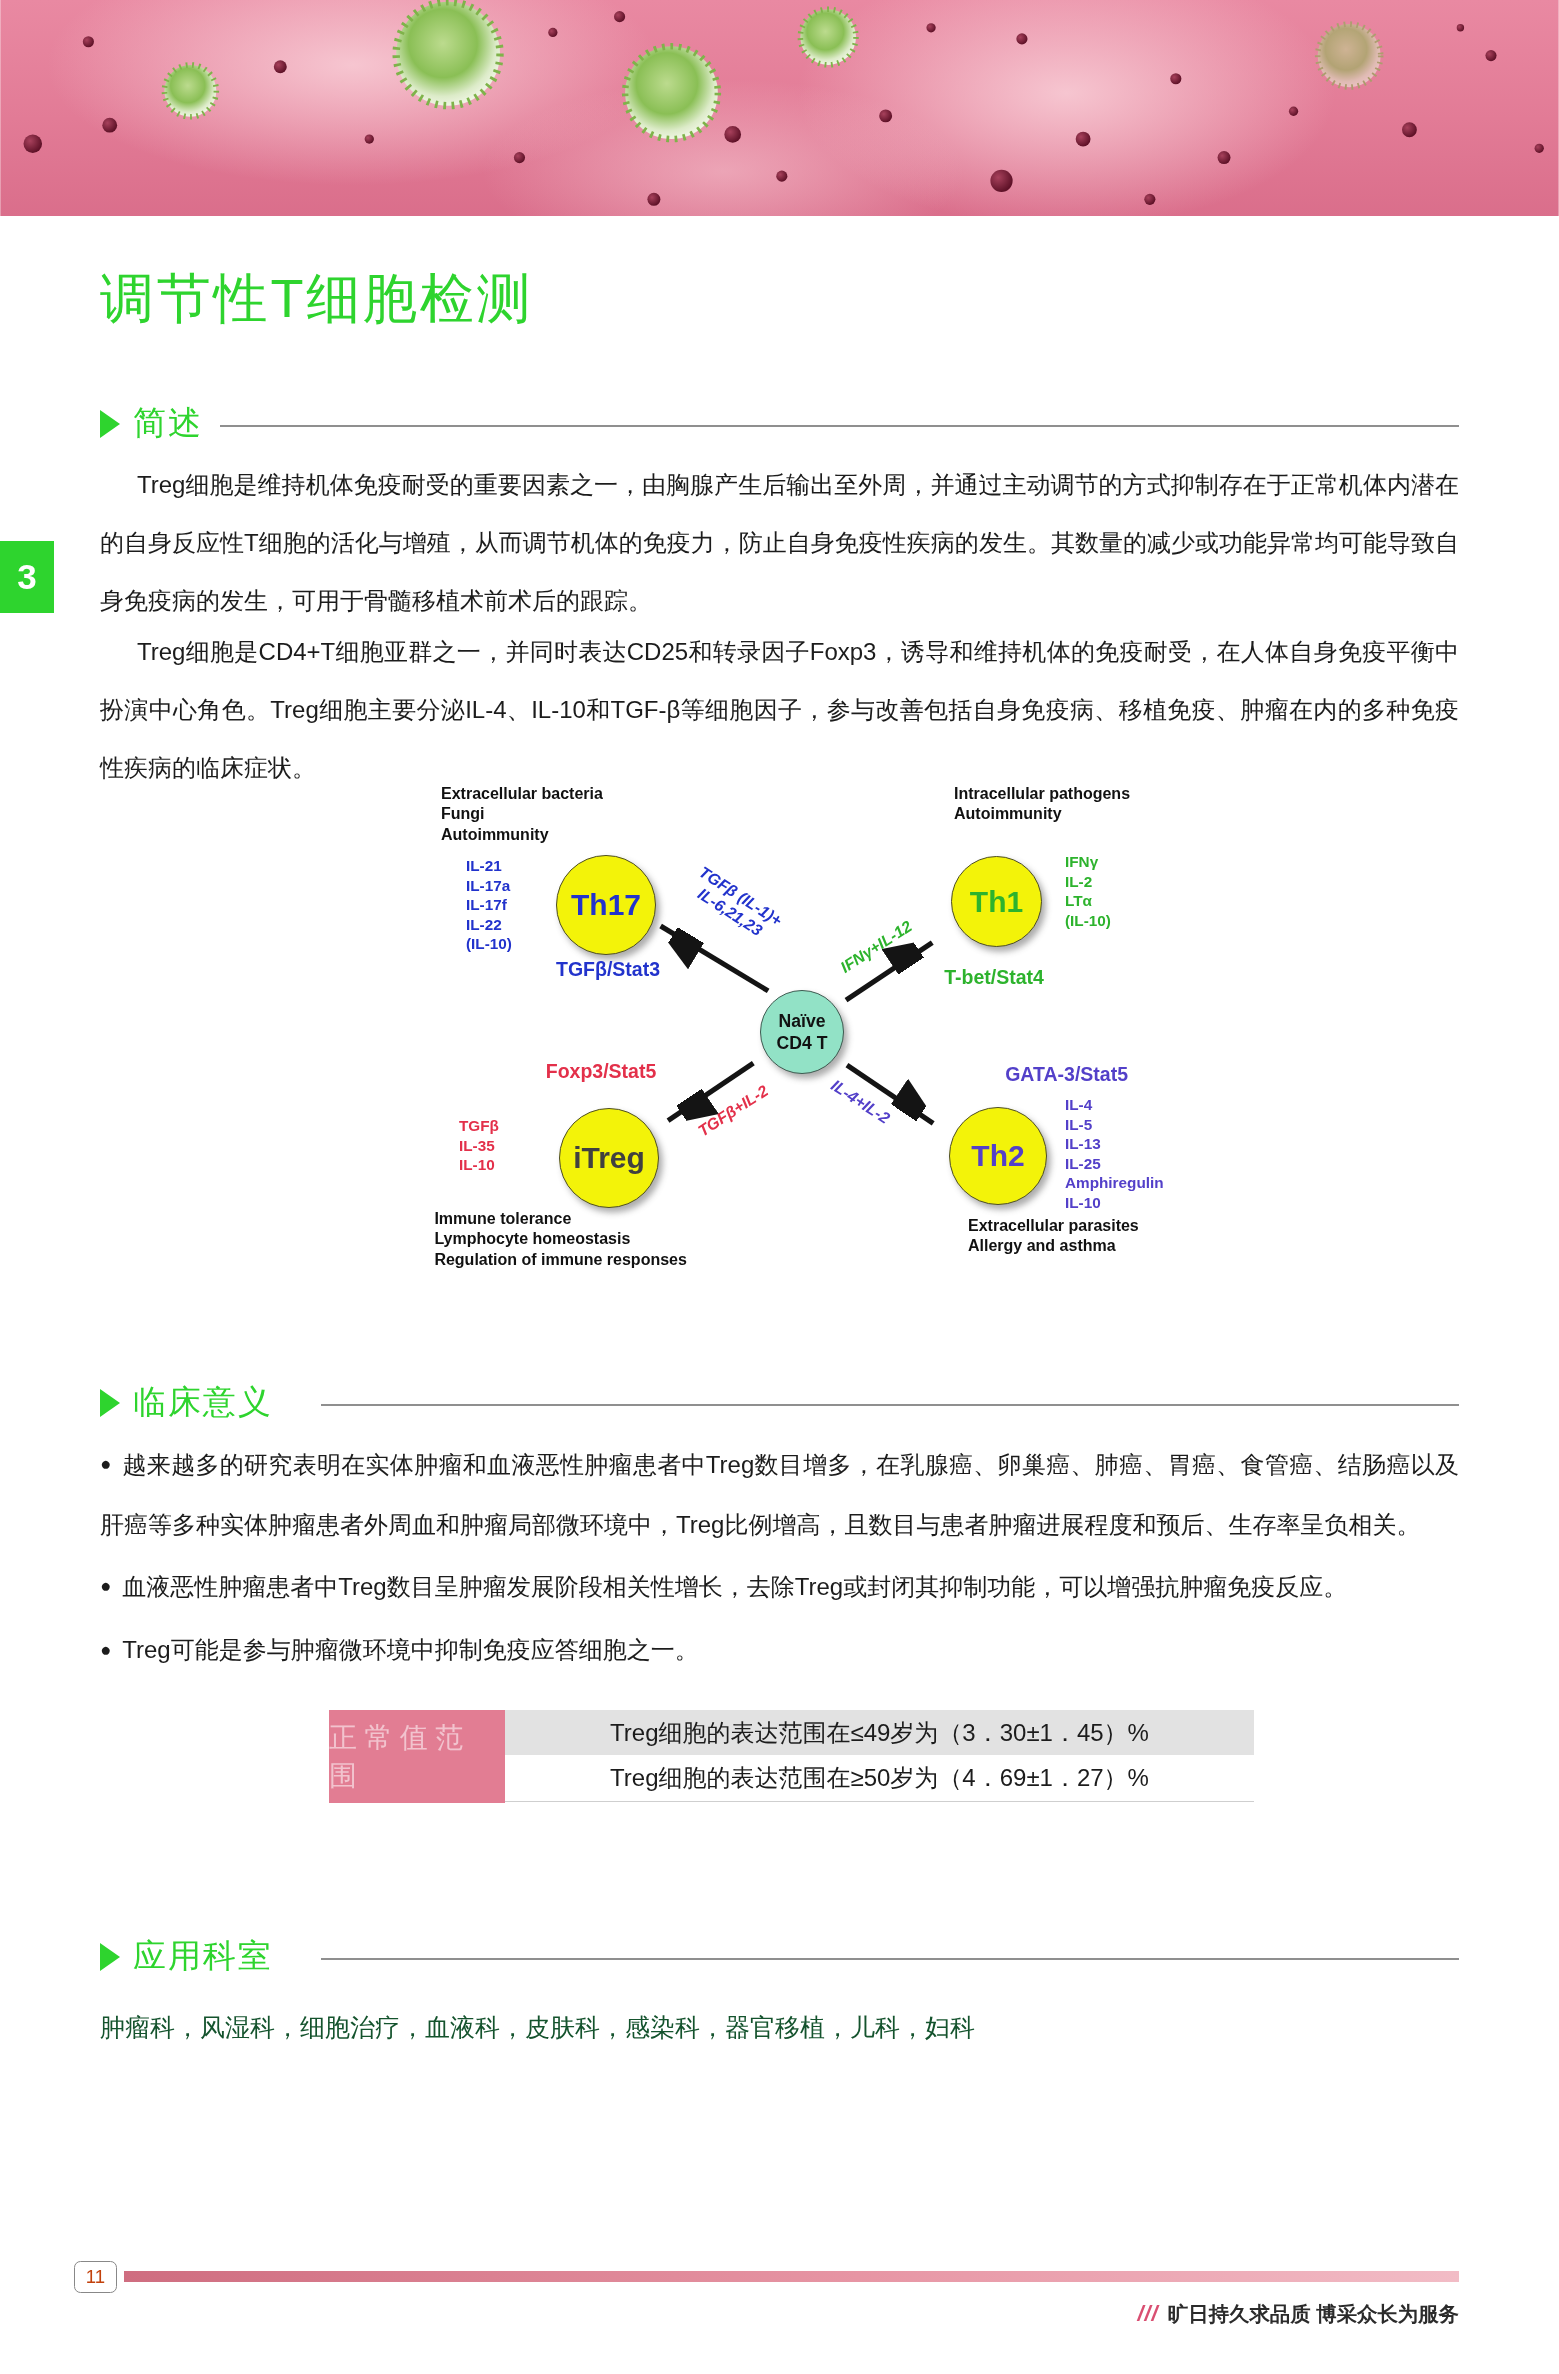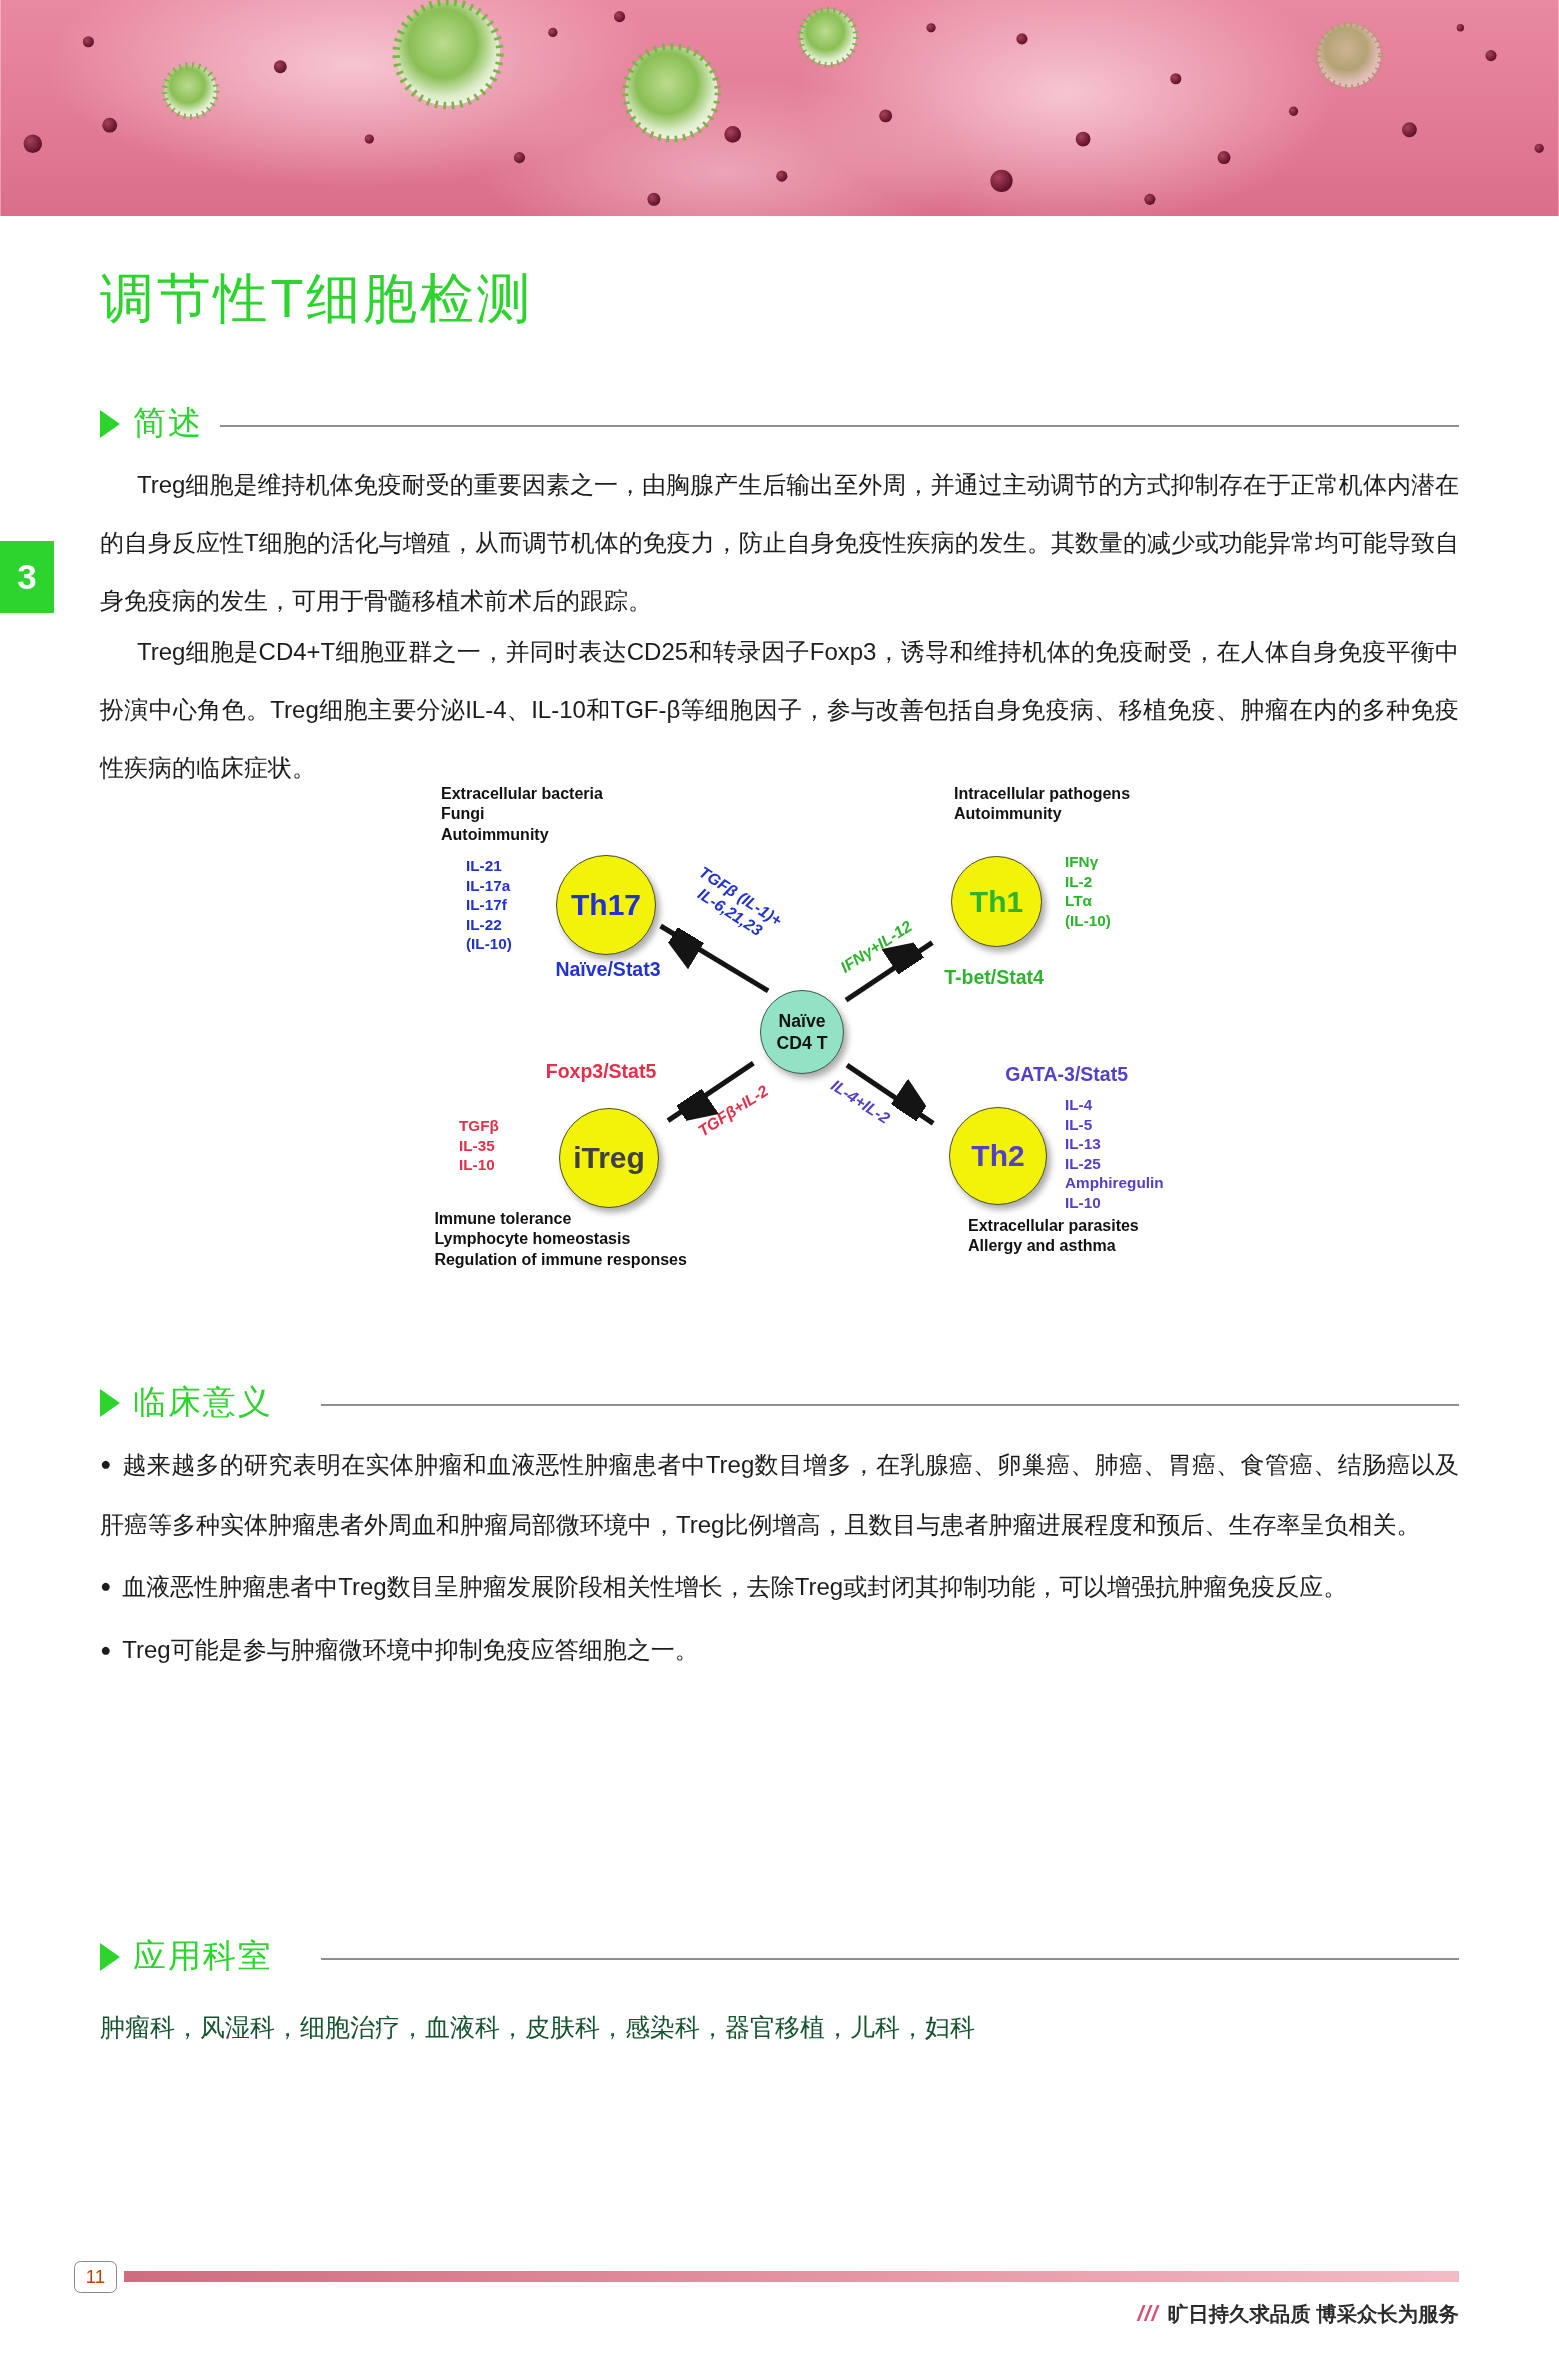--- a/index.html
+++ b/index.html
@@ -152,21 +152,21 @@
 Fungi
 Autoimmunity</div>
     <div class="abs cyt c-blue ml" style="left:39px;top:74px">IL-21
 IL-17a
 IL-17f
 IL-22
 (IL-10)</div>
     <div class="abs cell-circle c-blue" style="left:129px;top:73px;width:98px;height:98px">
       <span>Th17</span>
     </div>
-    <div class="abs tf c-blue" style="left:88px;top:176px;width:186px">Naïve/Stat3</div>
+    <div class="abs tf c-blue" style="left:88px;top:176px;width:186px">TGFβ/Stat3</div>
     <div class="abs alabel c-blue ml" style="left:243px;top:104px;width:130px;transform:rotate(33deg)">TGFβ (IL-1)+
 IL-6,21,23</div>
 
     <div class="abs cond ml" style="left:527px;top:1.9px">Intracellular pathogens
 Autoimmunity</div>
     <div class="abs cyt c-green ml" style="left:638px;top:70px">IFNγ
 IL-2
 LTα
 (IL-10)</div>
     <div class="abs cell-circle c-green" style="left:524px;top:74px;width:89px;height:89px">
@@ -216,20 +216,25 @@
       <span class="bm">●</span><span>越来越多的研究表明在实体肿瘤和血液恶性肿瘤患者中Treg数目增多，在乳腺癌、卵巢癌、肺癌、胃癌、食管癌、结肠癌以及肝癌等多种实体肿瘤患者外周血和肿瘤局部微环境中，Treg比例增高，且数目与患者肿瘤进展程度和预后、生存率呈负相关。</span>
     </div>
     <div class="bullet">
       <span class="bm">●</span><span>血液恶性肿瘤患者中Treg数目呈肿瘤发展阶段相关性增长，去除Treg或封闭其抑制功能，可以增强抗肿瘤免疫反应。</span>
     </div>
     <div class="bullet">
       <span class="bm">●</span><span>Treg可能是参与肿瘤微环境中抑制免疫应答细胞之一。</span>
     </div>
   </div>
 
+  <div class="nrange">
+    <div class="nr-label">正常值范围</div>
+    <div class="nr-row r1">Treg细胞的表达范围在≤49岁为（3．30±1．45）%</div>
+    <div class="nr-row r2">Treg细胞的表达范围在≥50岁为（4．69±1．27）%</div>
+  </div>
 
   <div class="sec-head" style="top:1934px">
     <span class="tri"></span>
     <span class="sec-title">应用科室</span>
     <span class="rule push"></span>
   </div>
   <div class="departments">肿瘤科，风湿科，细胞治疗，血液科，皮肤科，感染科，器官移植，儿科，妇科</div>
 
   <div class="pagebox">11</div>
   <div class="footbar"></div>

